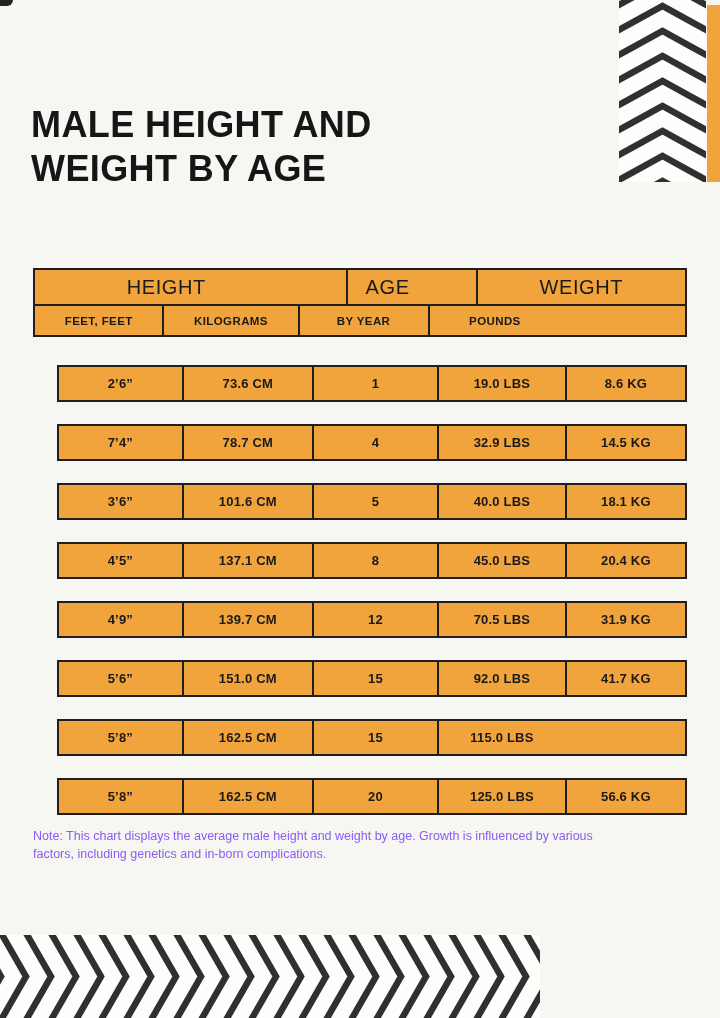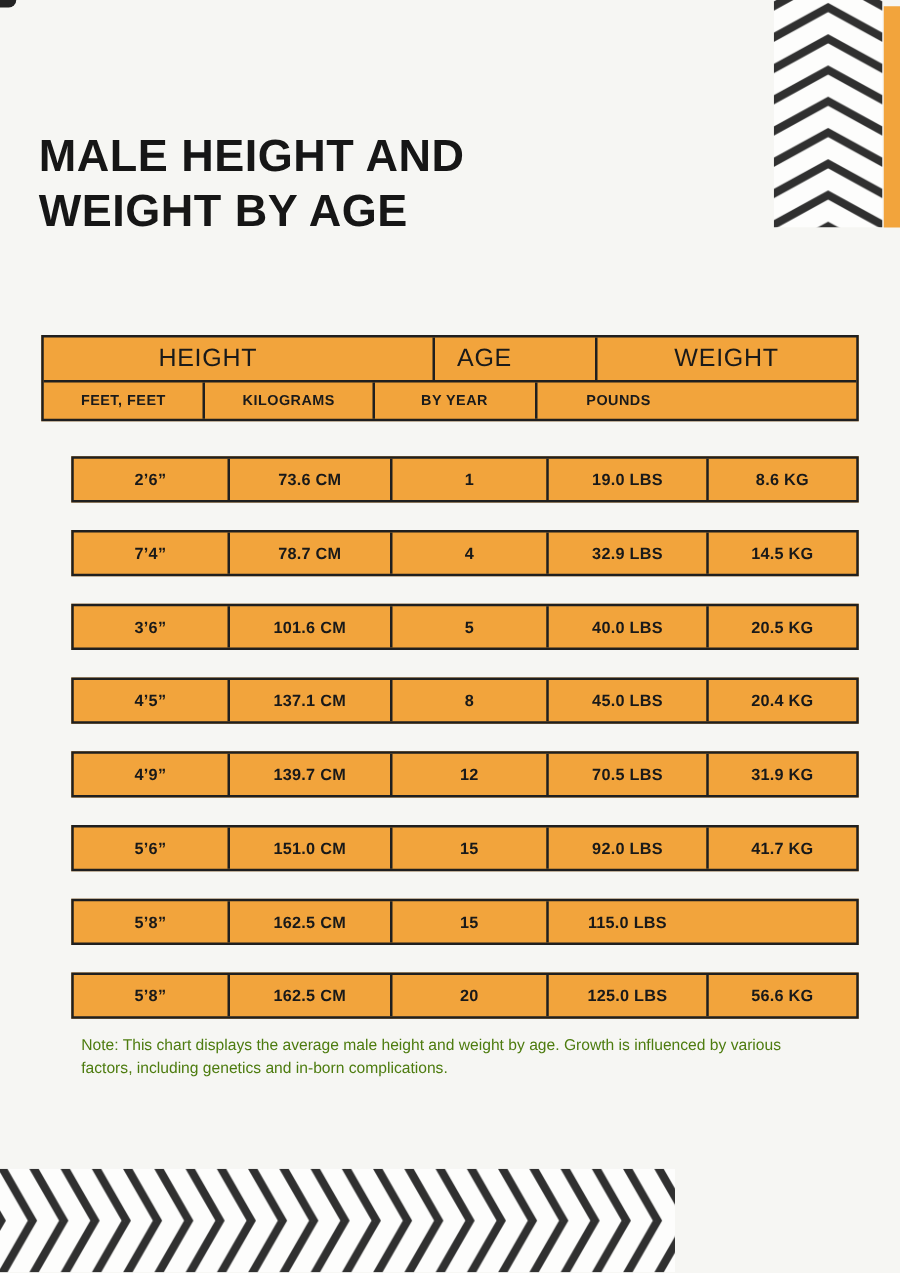--- a/index.html
+++ b/index.html
@@ -91,22 +91,21 @@
     display: flex; align-items: center; justify-content: center;
     font-size: 13px; font-weight: 700; letter-spacing: 0.2px;
     color: #191919;
   }
   .cell + .cell { border-left: 2px solid var(--ink); }
   
   .note {
     position: absolute; left: 33px; top: 827px;
     width: 578px;
     font-size: 12.5px; line-height: 18px;
-    color: #4d7c0f;
-    margin-left: 32px;
+    color: #8b5cf6;
   }
 </style>
 </head>
 <body>
 
 <div class="page">
 
   <div class="corner-mark"></div>
 
   <div class="decor-top-right">
@@ -158,21 +157,21 @@
       <div class="cell">4</div>
       <div class="cell">32.9 LBS</div>
       <div class="cell">14.5 KG</div>
     </div>
 
     <div class="data-row">
       <div class="cell">3’6”</div>
       <div class="cell">101.6 CM</div>
       <div class="cell">5</div>
       <div class="cell">40.0 LBS</div>
-      <div class="cell">20.5 KG</div>
+      <div class="cell">18.1 KG</div>
     </div>
 
     <div class="data-row">
       <div class="cell">4’5”</div>
       <div class="cell">137.1 CM</div>
       <div class="cell">8</div>
       <div class="cell">45.0 LBS</div>
       <div class="cell">20.4 KG</div>
     </div>
 

